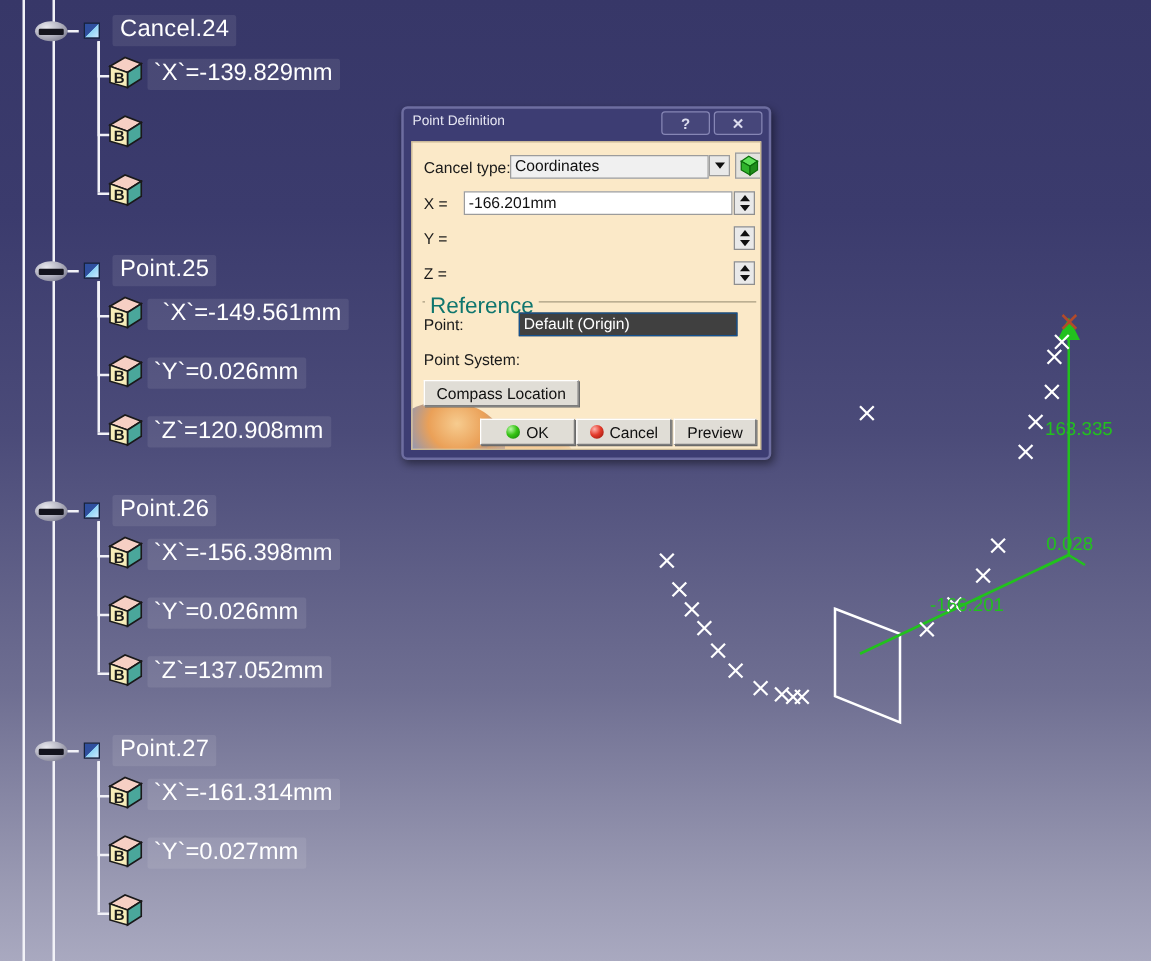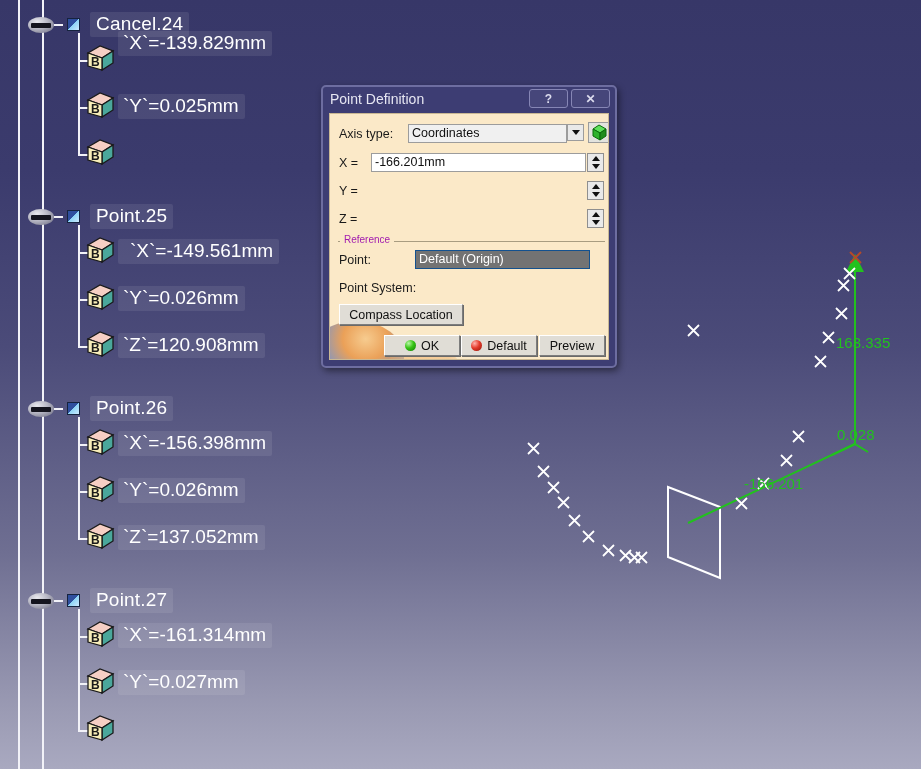--- a/index.html
+++ b/index.html
@@ -45,21 +45,21 @@
 
   
   #dialog{
     position:absolute;left:321px;top:85px;width:296px;height:283px;
     background:#3d3d73;border:2px solid #6d6da0;border-radius:5px;
     box-shadow:2px 3px 7px rgba(0,0,0,.45);box-sizing:border-box;
     font-size:12.5px;
   }
   #titlebar{height:24px;position:relative;}
   #dlg-title{
-    position:absolute;left:7px;top:4px;color:#e6e6f2;font-size:14px;
+    position:absolute;left:7px;top:4px;color:#e6e6f2;font-size:11px;
   }
   .tbtn{
     position:absolute;top:2px;height:19px;width:39px;
     border:1px solid #8686b5;border-radius:3px;
     background:rgba(255,255,255,0.05);
     color:#dcdcee;font-size:12px;font-weight:bold;
     display:flex;align-items:center;justify-content:center;
     box-sizing:border-box;
   }
   #btn-help{right:47px;}
@@ -80,21 +80,21 @@
     background:radial-gradient(ellipse at 40% 0%, rgba(250,200,140,.85) 0%, rgba(230,150,70,.35) 60%, rgba(230,150,70,0) 100%);
     border-radius:50%;
   }
   .lbl{position:absolute;color:#1a1a1a;font-size:12.5px;}
   .field{
     position:absolute;background:#ffffff;border:1px solid #9c9c9c;
     box-sizing:border-box;height:19px;color:#101010;font-size:12.5px;
     padding:1px 0 0 3px;overflow:hidden;white-space:nowrap;
   }
   .field.grey{background:#f0f0f0;}
-  .field.blue{background:#737373;color:#ffffff;border-color:#13518f;}
+  .field.blue{background:#404040;color:#ffffff;border-color:#13518f;}
   .combo-arrow{
     position:absolute;width:17px;height:17px;background:#e9e9e9;
     border:1px solid #9c9c9c;box-sizing:border-box;
     display:flex;align-items:center;justify-content:center;
   }
   .combo-arrow i{
     width:0;height:0;border-left:4px solid transparent;border-right:4px solid transparent;
     border-top:5px solid #101010;display:block;
   }
   .greencube{
@@ -106,21 +106,21 @@
     background:#e9e9e9;box-sizing:border-box;
   }
   .spin i{
     position:absolute;left:4px;width:0;height:0;
     border-left:4px solid transparent;border-right:4px solid transparent;display:block;
   }
   .spin i.up{top:2px;border-bottom:5px solid #101010;}
   .spin i.dn{bottom:2px;border-top:5px solid #101010;}
 
   .grp-line{position:absolute;height:1px;background:#a89c80;}
-  .grp-title{position:absolute;color:#a21caf;font-size:10px;background:#fbe9c8;padding:0 4px;}
+  .grp-title{position:absolute;color:#0f766e;font-size:18px;background:#fbe9c8;padding:0 4px;}
 
   .btn{
     position:absolute;height:21px;background:#e0ddd6;
     border:1px solid #7d7d7d;border-top-color:#ffffff;border-left-color:#ffffff;
     box-sizing:border-box;color:#101010;font-size:12.5px;
     display:flex;align-items:center;justify-content:center;gap:5px;
     box-shadow:1px 1px 0 #6a6a6a;
   }
   .dot{width:11px;height:11px;border-radius:50%;flex:0 0 auto;}
   .dot.green{background:radial-gradient(circle at 33% 30%,#b7f7a6 0%,#37c414 45%,#0d7a07 100%);}
@@ -184,30 +184,29 @@
     <div class="pnode-icon" style="left: 67px; top: 18px;"></div>
     <div class="node-label" style="left: 90px; top: 12px;">Cancel.24</div>
     <div class="hline" style="left: 78px; top: 60px; width: 22px;"></div>
     <div class="vline" style="left: 78px; top: 33px; height: 27px;"></div>
     <div class="cube" style="left: 84px; top: 44px;"><svg width="32" height="30" viewBox="0 0 32 30">
         <polygon points="4,9 16,2 29,7 18,14" fill="#f6cfc4" stroke="#1a1a1a" stroke-width="1.3"></polygon>
         <polygon points="18,14 29,7 29,19 18,26" fill="#4aa79b" stroke="#1a1a1a" stroke-width="1.3"></polygon>
         <polygon points="4,9 18,14 18,26 4,22" fill="#f7edb9" stroke="#1a1a1a" stroke-width="1.3"></polygon>
         <text x="7" y="22" font-family="Liberation Sans, sans-serif" font-size="12" font-weight="bold" fill="#1a1a1a">B</text>
       </svg></div>
-    <div class="param-label" style="left: 118px; top: 31px;">`X`=-139.829mm</div>
+    <div class="param-label" style="left: 118px; top: 47px;">`X`=-139.829mm</div>
     <div class="hline" style="left: 78px; top: 107px; width: 22px;"></div>
     <div class="vline" style="left: 78px; top: 33px; height: 74px;"></div>
     <div class="cube" style="left: 84px; top: 91px;"><svg width="32" height="30" viewBox="0 0 32 30">
         <polygon points="4,9 16,2 29,7 18,14" fill="#f6cfc4" stroke="#1a1a1a" stroke-width="1.3"></polygon>
         <polygon points="18,14 29,7 29,19 18,26" fill="#4aa79b" stroke="#1a1a1a" stroke-width="1.3"></polygon>
         <polygon points="4,9 18,14 18,26 4,22" fill="#f7edb9" stroke="#1a1a1a" stroke-width="1.3"></polygon>
         <text x="7" y="22" font-family="Liberation Sans, sans-serif" font-size="12" font-weight="bold" fill="#1a1a1a">B</text>
       </svg></div>
-    <div class="param-label" style="left: 118px; top: 94px;">`Y`=0.025mm</div>
     <div class="hline" style="left: 78px; top: 154px; width: 22px;"></div>
     <div class="vline" style="left: 78px; top: 33px; height: 121px;"></div>
     <div class="cube" style="left: 84px; top: 138px;"><svg width="32" height="30" viewBox="0 0 32 30">
         <polygon points="4,9 16,2 29,7 18,14" fill="#f6cfc4" stroke="#1a1a1a" stroke-width="1.3"></polygon>
         <polygon points="18,14 29,7 29,19 18,26" fill="#4aa79b" stroke="#1a1a1a" stroke-width="1.3"></polygon>
         <polygon points="4,9 18,14 18,26 4,22" fill="#f7edb9" stroke="#1a1a1a" stroke-width="1.3"></polygon>
         <text x="7" y="22" font-family="Liberation Sans, sans-serif" font-size="12" font-weight="bold" fill="#1a1a1a">B</text>
       </svg></div>
     <div class="knob" style="top: 209px;"></div>
     <div class="knob-dash" style="left: 54px; top: 216px;"></div>
@@ -307,21 +306,21 @@
   <div id="titlebar">
     <div id="dlg-title">Point Definition</div>
     <div class="tbtn" id="btn-help">?</div>
     <div class="tbtn" id="btn-close">✕</div>
   </div>
 
   <div id="dlg-body">
     <div class="globe"></div>
     <div class="globe2"></div>
 
-    <div class="lbl" style="left:9px;top:13px;">Axis type:</div>
+    <div class="lbl" style="left:9px;top:13px;">Cancel type:</div>
     <div class="field grey" style="left:78px;top:10px;width:159px;">Coordinates</div>
     <div class="combo-arrow" style="left:237px;top:10px;">
         <i></i>
       </div>
     <div class="greencube" style="left:258px;top:8px;">
       <svg width="21" height="19" viewBox="0 0 21 19">
         <polygon points="4,6 10,2 17,6 11,10" fill="#5ee05a" stroke="#0a6b0a" stroke-width="1"></polygon>
         <polygon points="4,6 11,10 11,17 4,13" fill="#2fb32c" stroke="#0a6b0a" stroke-width="1"></polygon>
         <polygon points="11,10 17,6 17,13 11,17" fill="#1f8c1d" stroke="#0a6b0a" stroke-width="1"></polygon>
       </svg>
@@ -355,17 +354,17 @@
     <div class="lbl" style="left:9px;top:167px;">Point System:</div>
 
     <div class="btn" style="left:9px;top:190px;width:124px;">Compass Location</div>
 
     <div class="btn" style="left:54px;top:221px;width:76px;">
       <span class="dot green"></span>
       <span>OK</span>
     </div>
     <div class="btn" style="left:131px;top:221px;width:76px;">
       <span class="dot red"></span>
-      <span>Default</span>
+      <span>Cancel</span>
     </div>
     <div class="btn" style="left:209px;top:221px;width:66px;">Preview</div>
   </div>
 </div>
 
 </body></html>

